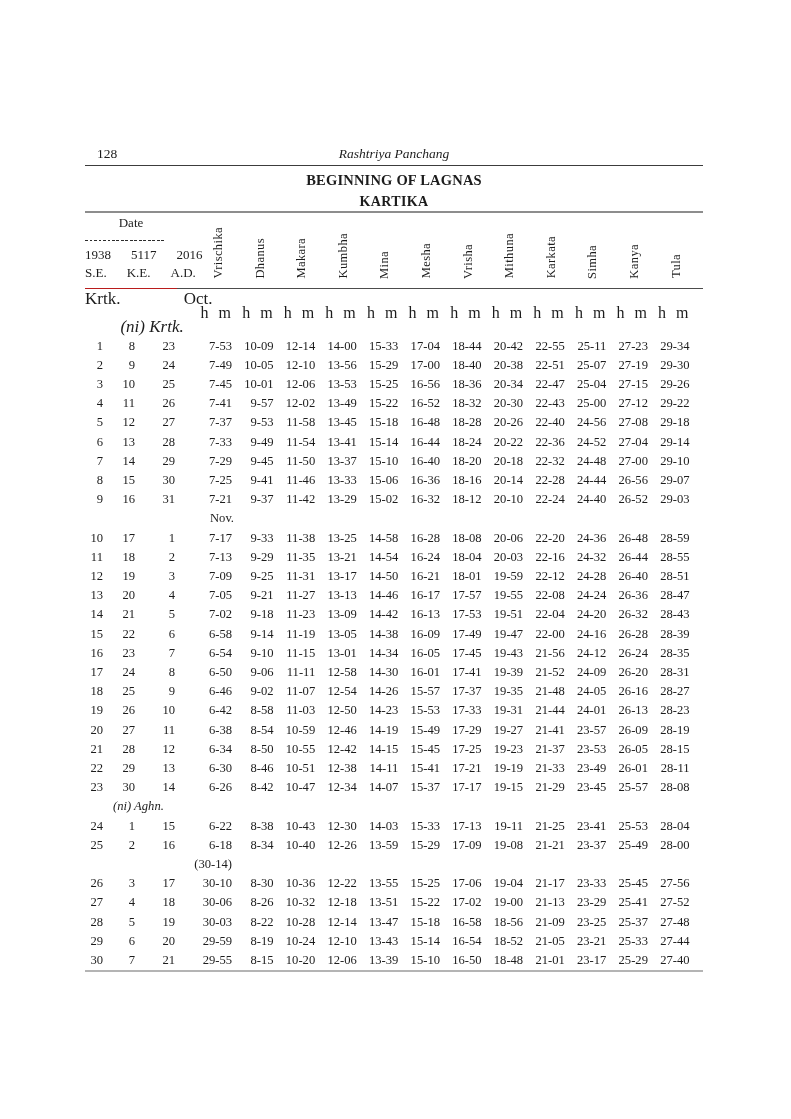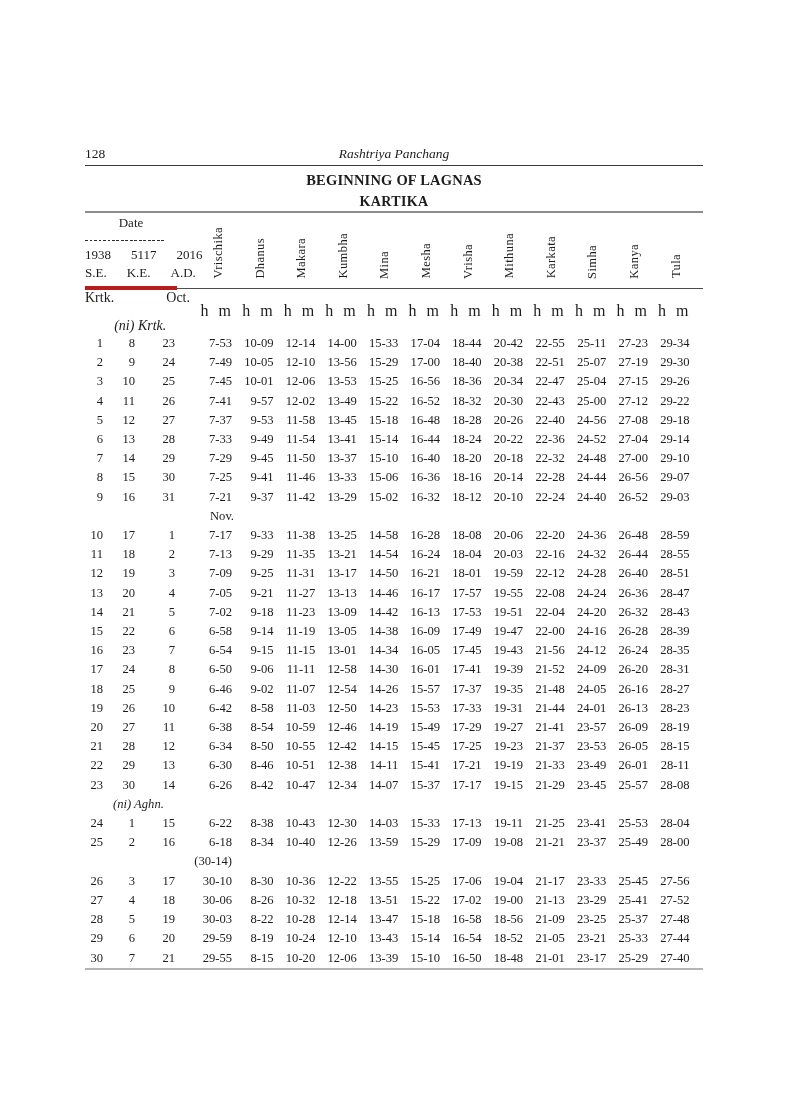--- a/index.html
+++ b/index.html
@@ -5,47 +5,47 @@
   * { margin:0; padding:0; box-sizing:border-box; }
   html,body { background:#ffffff; }
   body {
     width:791px; height:1119px; position:relative; overflow:hidden;
     font-family:"Liberation Serif","DejaVu Serif",serif;
     color:#1c1c1c;
   }
   .content { position:absolute; left:85px; top:146px; width:618px; }
 
   .running-head { position:relative; height:16px; font-size:13.5px; line-height:16px; }
-  .page-number { position:absolute; left:0; top:0; }
+  .page-number { position:absolute; left:12px; top:0; }
   .running-title { display:block; text-align:center; font-style:italic; }
 
   .rule-top   { margin-top:3px; border-top:1.6px solid #3c3c3c; }
   .doc-title  { margin-top:6px; text-align:center; font-weight:bold; font-size:14.5px; line-height:16px; letter-spacing:0.2px; }
   .doc-subtitle { margin-top:6px; text-align:center; font-size:13.5px; line-height:16px; }
   .doc-month  { margin-top:6px; text-align:center; font-weight:bold; font-size:14px; line-height:15px; letter-spacing:0.4px; }
   .rule-month { margin-top:2px; border-top:2px solid #8d8d8d; }
 
   table { border-collapse:collapse; table-layout:fixed; width:618px; margin:0; }
   th,td { font-weight:normal; overflow:visible; white-space:nowrap; }
 
   
-  .date-head { vertical-align:top; border-bottom:4px solid #b91c1c; height:75px; }
+  .date-head { vertical-align:top; border-bottom:1px solid #b91c1c; height:75px; }
   .date-label { text-align:center; font-size:13px; line-height:16px; padding-top:2px; }
   .date-dashes { margin-top:9px; width:80px; height:1px;
     background:repeating-linear-gradient(90deg,#2c2c2c 0 2.5px,transparent 2.5px 4.5px); }
   .era-years,.era-names { display:flex; justify-content:space-between; font-size:13px; line-height:16px;gap:20px; }
   .era-years { margin-top:6px; }
   .era-names { margin-top:2px; }
   .lagna-th { vertical-align:bottom; text-align:right; padding:0 9px 5px 0; border-bottom:1px solid #4c4c4c; height:75px; }
   .lagna-name { display:inline-block; writing-mode:vertical-rl; transform:rotate(180deg);
     font-size:12.5px; letter-spacing:0.4px; line-height:13px; }
   .spacer-h { border-bottom:1px solid #4c4c4c; }
 
   .subhead-row th { height:22px; vertical-align:middle; }
-  .sub-flex { display:flex; justify-content:space-between; width:100%; font-size:14px; padding-right:1px; }
+  .sub-flex { display:flex; justify-content:space-between; width:100%; font-size:17px; padding-right:1px; }
   .sub-italic { font-style:italic;margin-top:28px; }
   .unit-cell { text-align:right; padding-right:3px; font-size:16px; word-spacing:6px; }
 
   
   tbody td { height:19.2px; line-height:19.2px; font-size:12.6px; }
   td.num { text-align:right; padding-right:2px; }
   td.month-note { text-align:right; padding-left:28px; }
   td.paksha-note { text-align:left; padding-left:8px; font-style:italic; }
 
   .rule-bottom { border-top:2.5px solid #b4b4b4; }
@@ -415,21 +415,21 @@
           <td class="num">24-16</td>
           <td class="num">26-28</td>
           <td class="num">28-39</td>
           <td></td>
         </tr>
         <tr>
           <td class="num">16</td>
           <td class="num">23</td>
           <td class="num">7</td>
           <td class="num">6-54</td>
-          <td class="num">9-15</td>
+          <td class="num">9-10</td>
           <td class="num">11-15</td>
           <td class="num">13-01</td>
           <td class="num">14-34</td>
           <td class="num">16-05</td>
           <td class="num">17-45</td>
           <td class="num">19-43</td>
           <td class="num">21-56</td>
           <td class="num">24-12</td>
           <td class="num">26-24</td>
           <td class="num">28-35</td>

